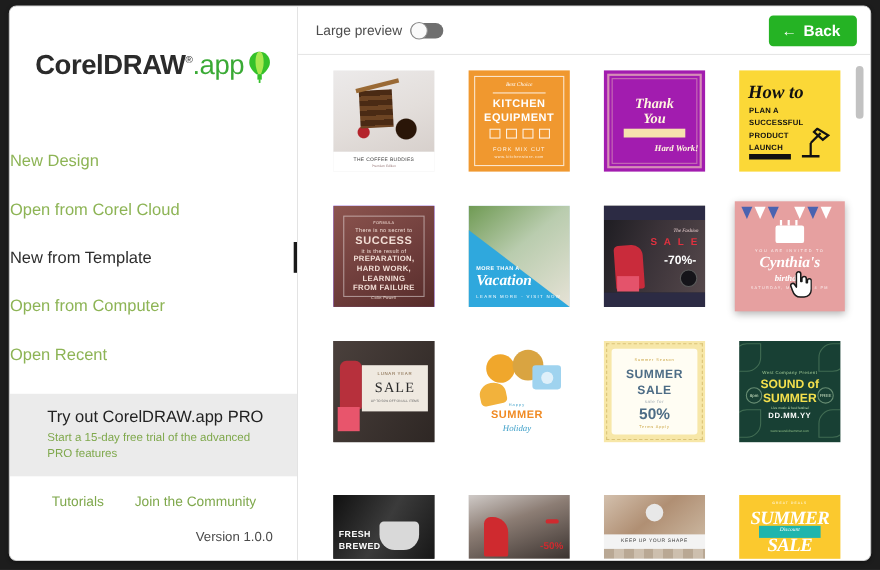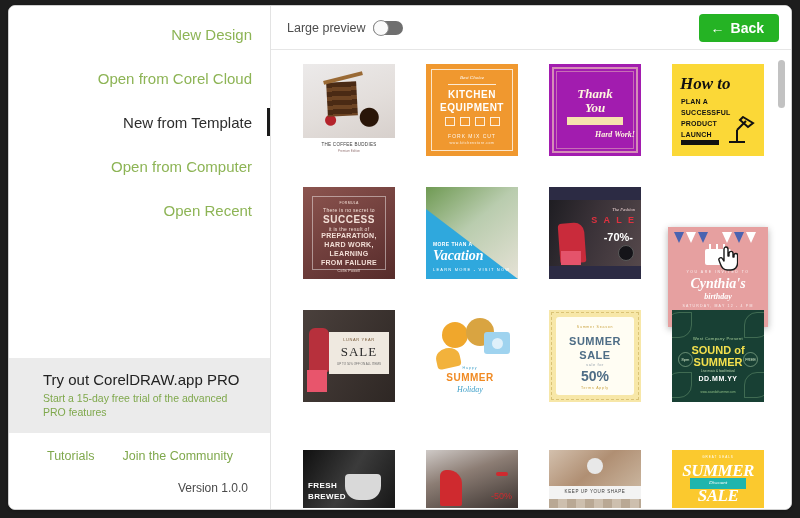--- a/index.html
+++ b/index.html
@@ -49,21 +49,21 @@
   }
   .brand-sup { font-size: 9px; vertical-align: super; font-weight: 400; }
   .brand-app { color: #3aaa35; font-weight: 400; }
   .balloon { margin-left: 3px; position: relative; top: 4px; }
 
   #nav { padding-top: 6px; }
   .nav-item {
     height: 44px;
     display: flex;
     align-items: center;
-    justify-content: flex-end;
+    justify-content: flex-start;
     padding-right: 18px;
     font-size: 15px;
     color: #8db455;
     cursor: pointer;
     position: relative;
     white-space: nowrap;
   }
   .nav-item.active { color: #2d2d2d; }
   .nav-item.active .active-bar {
     position: absolute;
@@ -190,21 +190,21 @@
     width: 92px; height: 92px;
     overflow: hidden;
     position: relative;
     font-size: 7px;
     color: #fff;
   }
   .tpl.hovered .tpl-inner {
     width: 100px; height: 100px;
     box-shadow: 0 2px 7px rgba(0,0,0,.3);
     position: absolute;
-    left: -4px; top: -4px; margin-top: 44px;
+    left: -4px; top: -4px;
   }
   .tpl.wide .tpl-inner { height: 58px; margin-top: 0; }
 
   .cursor-hand {
     position: absolute;
     left: 46px; top: 58px;
     width: 20px; height: 26px;
     pointer-events: none;
     z-index: 5;
   }
@@ -348,21 +348,21 @@
 
   .t-fresh { background:#141414; }
   .t-fresh .ph { position:absolute; inset:0; background:linear-gradient(120deg,#101010,#3b3b3b 50%,#171717); }
   .t-fresh .cup { position:absolute; right:14px; bottom:8px; width:36px; height:26px; background:#d9d9d9; border-radius:4px 4px 14px 14px; }
   .t-fresh .f1 { position:absolute; left:5px; bottom:18px; font-size:8px; font-weight:700; color:#fff; letter-spacing:.4px; }
   .t-fresh .f2 { position:absolute; left:5px; bottom:7px; font-size:8px; font-weight:700; color:#fff; letter-spacing:.4px; }
 
   .t-red50 { background:#d8d4d2; }
   .t-red50 .ph { position:absolute; inset:0; background:linear-gradient(160deg,#cfcac7 0%,#8c7d74 40%,#3b3330 100%); }
   .t-red50 .dress { position:absolute; left:14px; bottom:2px; width:22px; height:36px; background:#cf2a2f; border-radius:6px 14px 2px 2px; }
-  .t-red50 .off { position:absolute; right:6px; bottom:7px; font-size:9px; font-weight:400; color:#cf2a2f; }
+  .t-red50 .off { position:absolute; right:6px; bottom:7px; font-size:9px; font-weight:700; color:#cf2a2f; }
   .t-red50 .dot { position:absolute; right:10px; top:22px; width:12px; height:4px; background:#cf2a2f; border-radius:2px; }
 
   .t-shape { background:#efefef; }
   .t-shape .ph { position:absolute; left:0; right:0; top:0; height:36px; background:linear-gradient(140deg,#d3c0ad,#b08f73 50%,#c9b49d); }
   .t-shape .disc { position:absolute; left:50%; margin-left:-8px; top:8px; width:16px; height:16px; border-radius:50%; background:#e8e8e8; }
   .t-shape .cap { position:absolute; left:0; right:0; top:36px; height:13px; background:#f3f3f3; }
   .t-shape .cap span { position:absolute; left:0; right:0; top:3px; text-align:center; font-size:4.5px; color:#3a3a3a; letter-spacing:.6px; }
   .t-shape .strip { position:absolute; left:0; right:0; top:49px; height:9px; background:repeating-linear-gradient(90deg,#b9a894 0 9px,#cdbfae 9px 18px); }
 
   .t-ysale { background:#fbc92e; }
@@ -372,20 +372,31 @@
   .t-ysale .rib { position:absolute; top:28px; left:18px; right:18px; height:11px; background:#1fb5ad; }
   .t-ysale .rib span { position:absolute; left:0; right:0; top:2px; text-align:center; font-size:5px; font-family:"Liberation Serif",serif; font-style:italic; color:#fff; }
 </style>
 </head>
 <body>
 
 <div id="app-window">
 
   <div id="sidebar">
 
+    <div id="brand">
+      <span class="brand-text"><span>CorelDRAW</span><span class="brand-sup">®</span><span class="brand-app">.app</span></span>
+      <span class="balloon">
+        <svg width="22" height="30" viewBox="0 0 22 30">
+          <path d="M11 1C5.6 1 1.6 5.4 1.6 10.8c0 4.3 3.6 8.2 6.3 10.6h6.2c2.7-2.4 6.3-6.3 6.3-10.6C20.4 5.4 16.4 1 11 1z" fill="#35c12a"></path>
+          <path d="M11 1c-2.6 0-3.7 4.4-3.7 9.8 0 4.3 1.4 8.2 2.6 10.6h2.2c1.2-2.4 2.6-6.3 2.6-10.6C14.7 5.4 13.6 1 11 1z" fill="#a8e84f"></path>
+          <rect x="9" y="21.4" width="4" height="5" fill="#35c12a"></rect>
+          <rect x="10.2" y="26" width="1.6" height="3.4" fill="#35c12a"></rect>
+        </svg>
+      </span>
+    </div>
 
     <div id="nav">
       <div class="nav-item">
         <span>New Design</span>
       </div>
       <div class="nav-item">
         <span>Open from Corel Cloud</span>
       </div>
       <div class="nav-item active">
         <span>New from Template</span>

